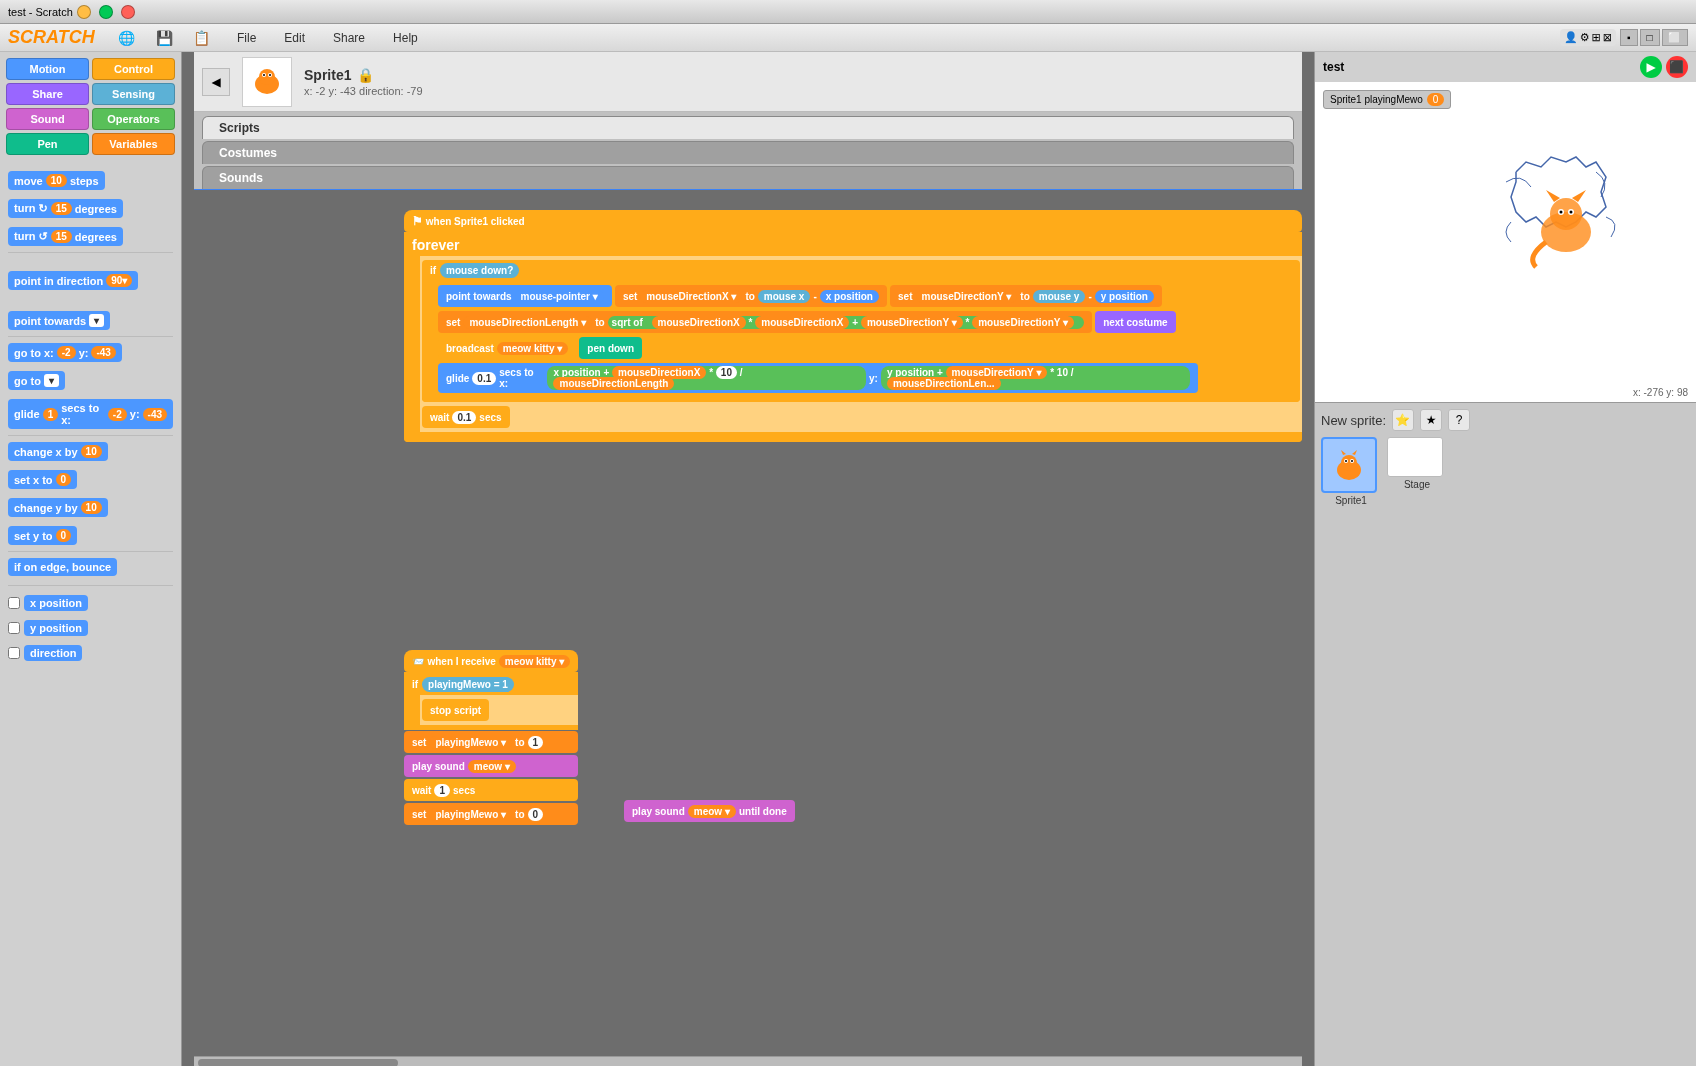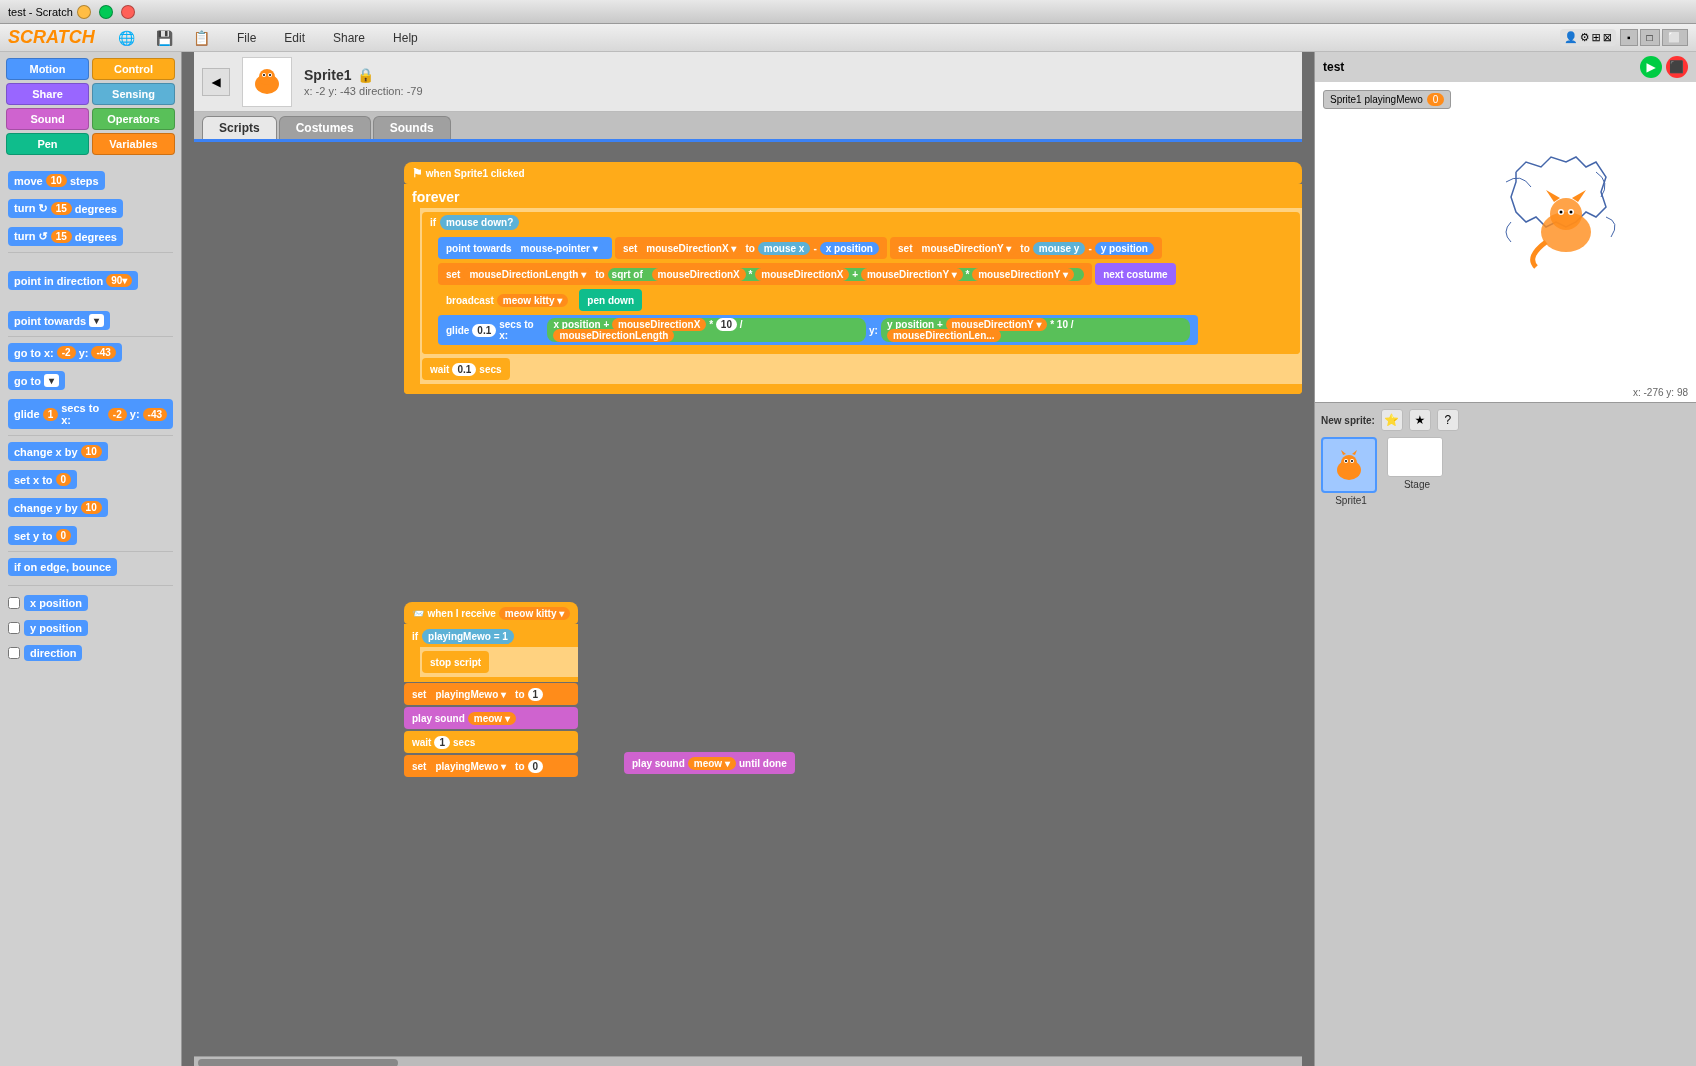--- a/index.html
+++ b/index.html
@@ -143,23 +143,24 @@
       font-size: 24px;
     }
 
     .sprite-info { display: flex; flex-direction: column; gap: 2px; }
     .sprite-name { font-size: 14px; font-weight: bold; color: #333; }
     .sprite-coords { font-size: 11px; color: #666; }
 
     .tabs {
       display: flex;
       background: #c0c0c0;
-      border-bottom: 3px solid #3b82f6;
+      border-bottom: 1px solid #3b82f6;
       padding: 4px 8px 0;
       gap: 2px;
+      flex-direction: column;
     }
     .tab {
       padding: 4px 16px;
       background: #a0a0a0;
       border-radius: 6px 6px 0 0;
       font-size: 12px;
       font-weight: bold;
       color: white;
       cursor: pointer;
       border: 1px solid #888;
@@ -318,23 +319,23 @@
     }
 
     .sprites-header {
       display: flex;
       align-items: center;
       gap: 6px;
       margin-bottom: 6px;
     }
 
     .new-sprite-label {
-      font-size: 10px;
+      font-size: 13px;
       color: #333;
-      font-weight: bold;
+      font-weight: normal;
     }
 
     .sprite-tool-btn {
       width: 22px;
       height: 22px;
       background: #e8e8e8;
       border: 1px solid #bbb;
       border-radius: 3px;
       cursor: pointer;
       display: flex;

